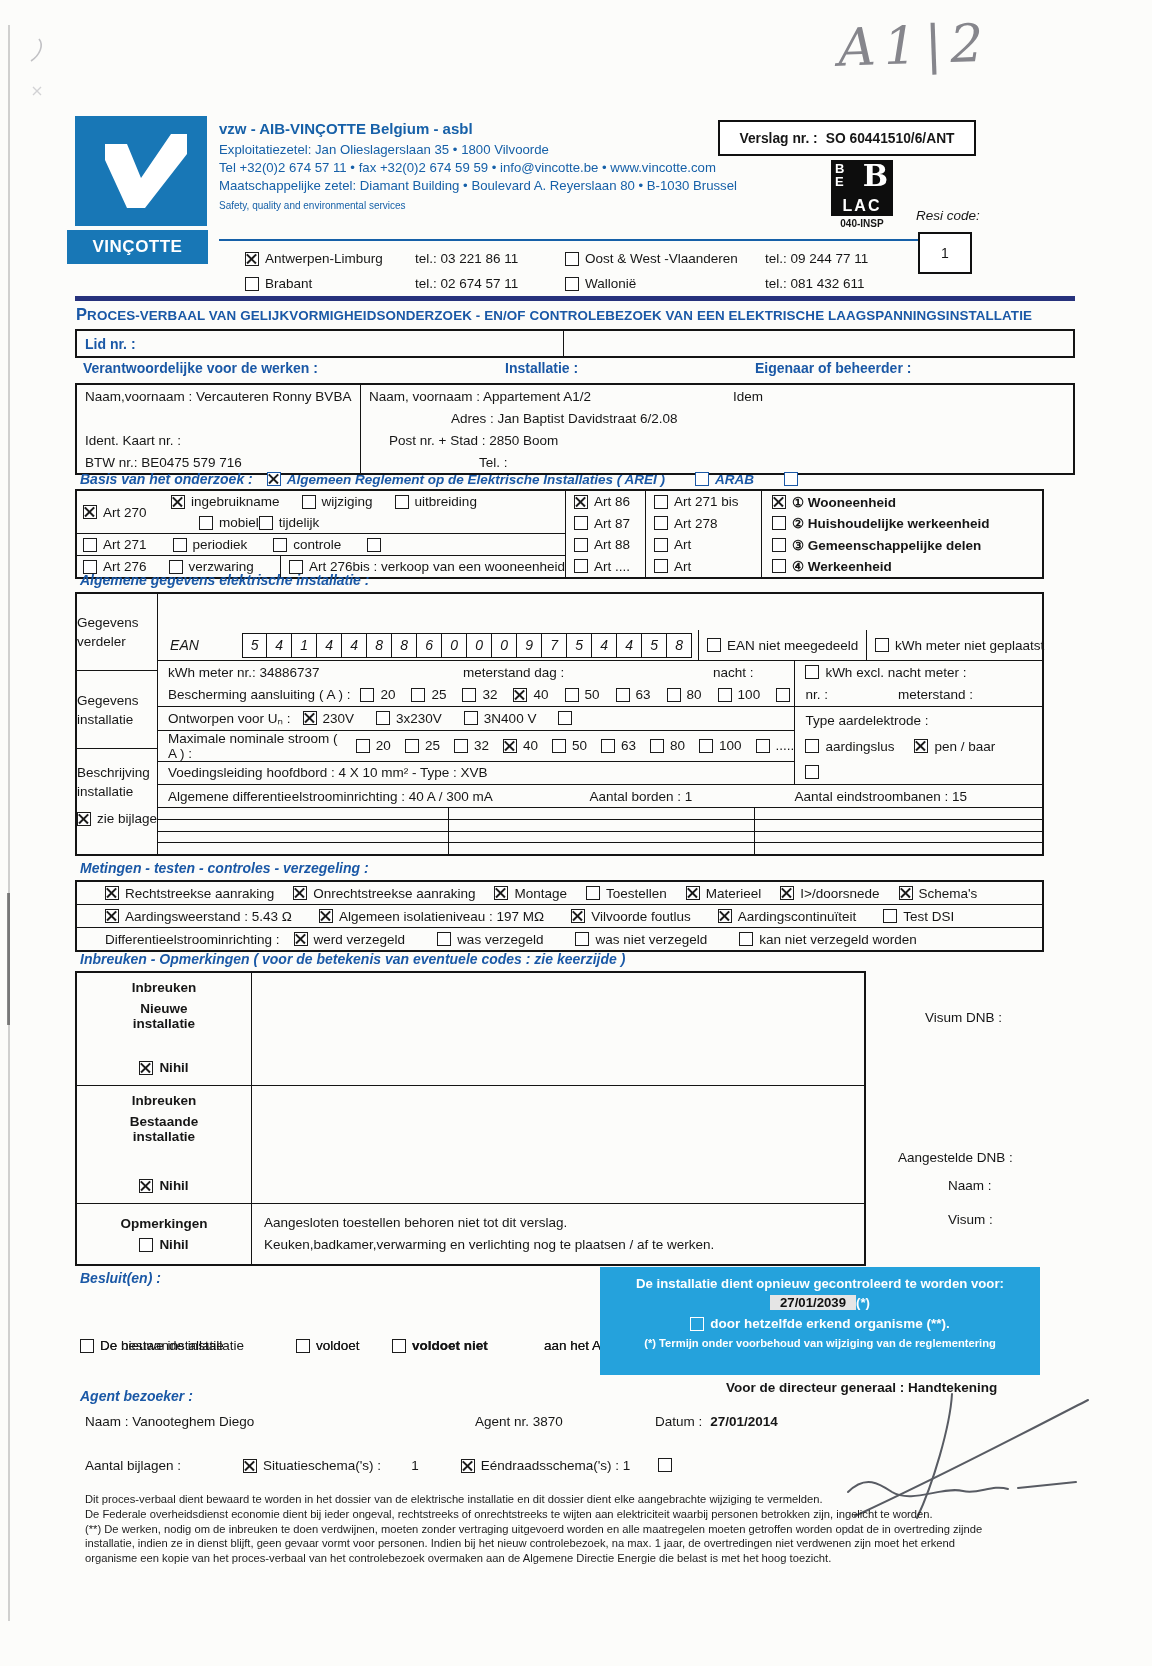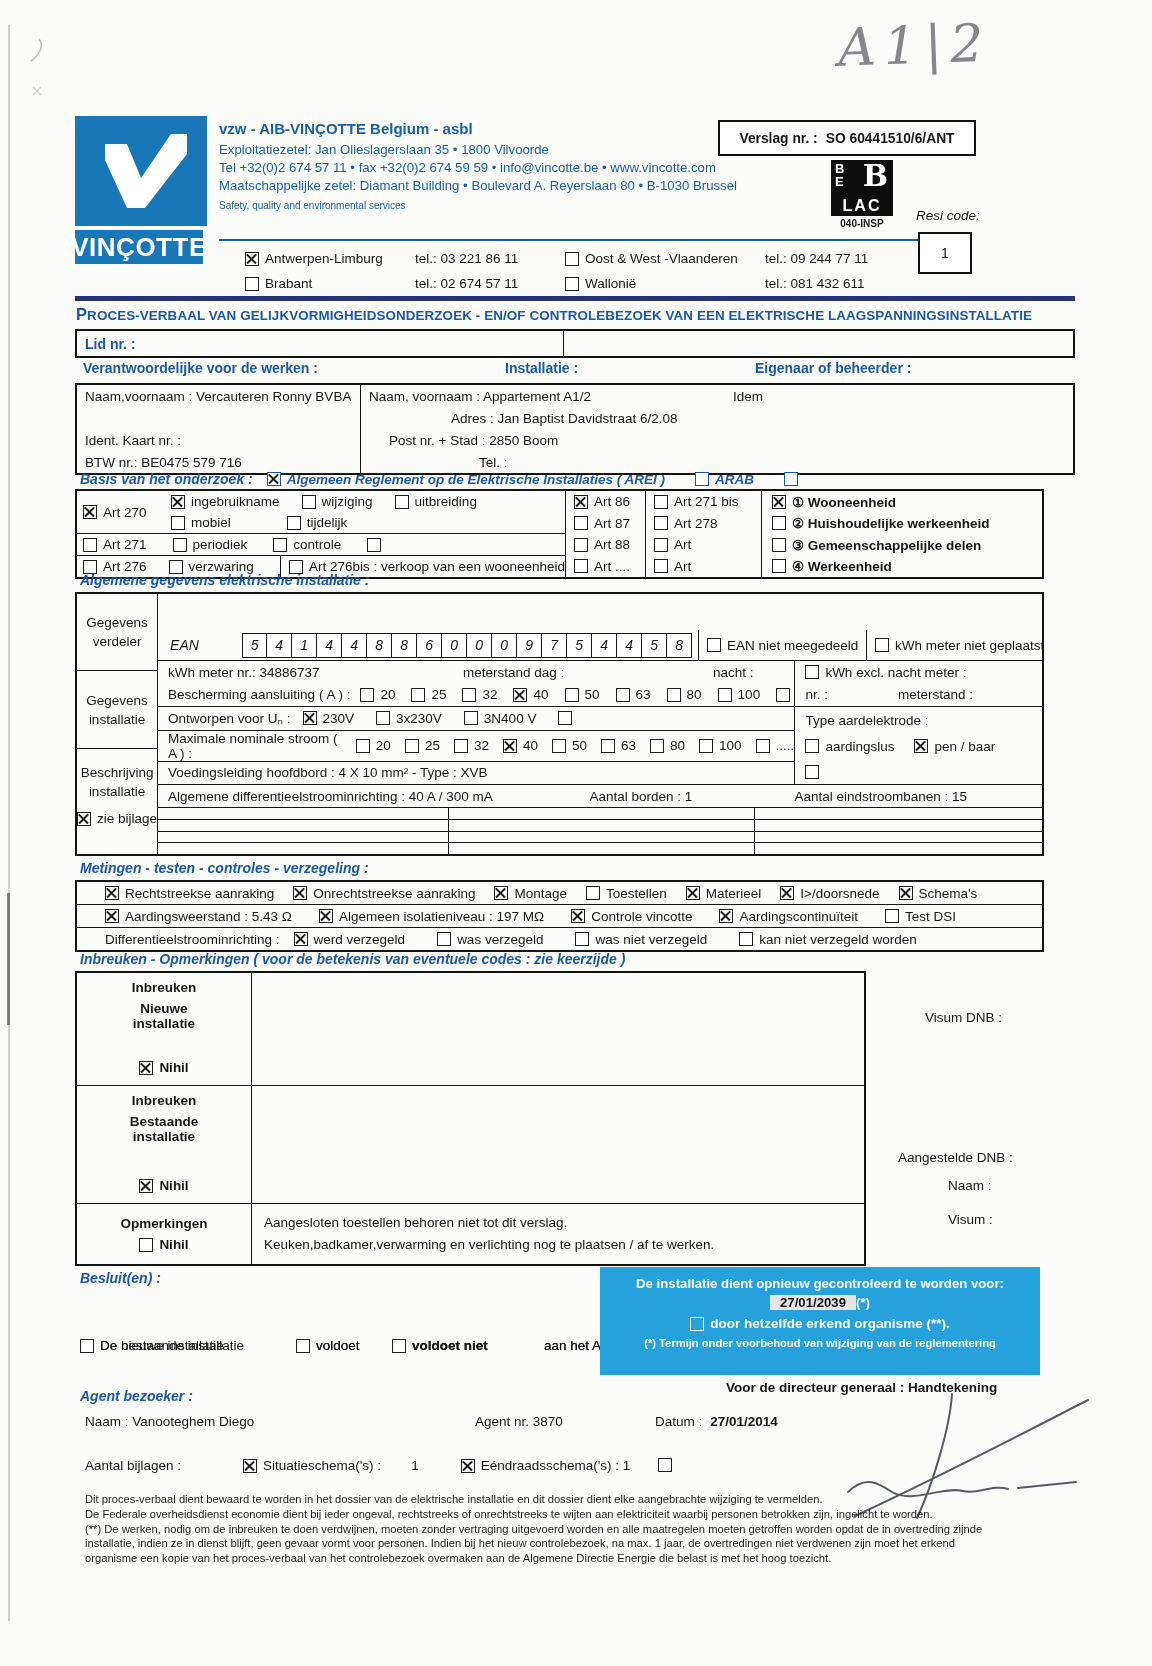--- a/index.html
+++ b/index.html
@@ -18,22 +18,22 @@
   .cb.on::before{transform:rotate(45deg);} .cb.on::after{transform:rotate(-45deg);}
   .cbl{font-size:13.5px;white-space:nowrap;}
   .cbl.bb{font-weight:bold;}
   .bluecb .cb{border-color:#1a58a6;}
   .bluecb .cbl{color:#1a58a6;font-weight:bold;font-style:italic;}
   .wcb .cb{border-color:#fff;background:transparent;}
   .wcb .cbl{color:#fff;font-weight:bold;}
   .colcbg{flex-direction:column;align-items:flex-start;justify-content:space-around;height:100%;}
   
   .logo-box{left:75px;top:116px;width:132px;height:110px;background:#1877b6;}
-  .logo-word{left:75px;top:230px;width:128px;height:34px;background:#1877b6;color:#fff;
-             display:flex;align-items:center;justify-content:center;font-weight:bold;font-size:26px;letter-spacing:.5px;}
+  .logo-word{left:67px;top:230px;width:141px;height:34px;background:#1877b6;color:#fff;
+             display:flex;align-items:center;justify-content:center;font-weight:bold;font-size:17px;letter-spacing:.5px;}
   .hinfo{left:219px;top:120px;width:560px;}
   .hinfo .org{font-size:15px;font-weight:bold;color:#1660a8;margin-bottom:4px;}
   .hinfo .al{font-size:13.2px;color:#1660a8;line-height:18px;}
   .hinfo .tag{font-size:10px;color:#1660a8;margin-top:5px;}
   .hrule{left:219px;top:239px;width:700px;height:2px;background:#1660a8;}
   .verslag{left:718px;top:120px;width:254px;height:32px;border:2.5px solid #101010;background:#fff;
            display:flex;align-items:center;justify-content:center;gap:8px;font-size:13.8px;font-weight:bold;}
   .belac{left:826px;top:160px;width:72px;text-align:center;}
   .belac .bx{width:62px;height:56px;background:#0d0d0d;margin:0 auto;color:#fff;font-weight:bold;position:relative;}
   .belac .c1{position:absolute;left:4px;top:2px;font-size:13px;line-height:13px;text-align:left;}
@@ -66,21 +66,21 @@
   .art-r1 .acell{width:88px;display:flex;align-items:center;padding-left:6px;}
   .art-lines{flex:1;display:flex;flex-direction:column;justify-content:space-around;}
   .art-r2,.art-r3{height:21px;display:flex;align-items:center;}
   .art-r2{border-bottom:1.5px solid #141414;}
   .art-c{border-right:1.5px solid #141414;padding-left:8px;box-sizing:border-box;}
   .art-c2{width:80px;} .art-c3{width:116px;} .art-c4{flex:1;border-right:none;padding-left:10px;}
   .bis{flex:1;border-left:1.5px solid #141414;display:flex;align-items:center;padding-left:8px;height:100%;}
   
   .ggtable{left:75px;top:592px;width:965px;height:260px;display:flex;}
   .glabels{width:100px;border-right:1.5px solid #141414;display:flex;flex-direction:column;}
-  .glab{display:flex;flex-direction:column;align-items:center;justify-content:center;font-size:13.5px;line-height:19px;}
+  .glab{display:flex;flex-direction:column;align-items:flex-start;justify-content:center;font-size:13.5px;line-height:19px;}
   .g1{height:76px;border-bottom:1.5px solid #141414;}
   .g2{height:77px;border-bottom:1.5px solid #141414;}
   .g3{flex:1;justify-content:flex-start;padding-top:14px;}
   .gbody{flex:1;display:flex;flex-direction:column;}
   .grp{display:flex;flex-direction:column;margin-top:36px;}
   .grpA{height:76px;border-bottom:1.5px solid #141414;}
   .grpB{height:77px;border-bottom:1.5px solid #141414;display:flex;}
   .grpC{flex:1;display:flex;flex-direction:column;}
   .ean-row{height:30px;display:flex;align-items:center;border-bottom:1.5px solid #141414;}
   .ean-lab{width:72px;padding-left:12px;font-style:italic;font-size:14px;}
@@ -271,21 +271,21 @@
               </span>
               <span class="cbi">
                 <span class="cb"></span>
                 <span class="cbl">wijziging</span>
               </span>
               <span class="cbi">
                 <span class="cb"></span>
                 <span class="cbl">uitbreiding</span>
               </span>
             </div>
-          <div class="cbg" style="gap:56px;">
+          <div class="cbg" style="margin-left:28px;">
               <span class="cbi">
                 <span class="cb"></span>
                 <span class="cbl">mobiel</span>
               </span>
               <span class="cbi">
                 <span class="cb"></span>
                 <span class="cbl">tijdelijk</span>
               </span>
             </div>
         </div>
@@ -635,21 +635,21 @@
         <span class="cbi">
           <span class="cb on"></span>
           <span class="cbl">Aardingsweerstand :  5.43 Ω</span>
         </span>
         <span class="cbi">
           <span class="cb on"></span>
           <span class="cbl">Algemeen isolatieniveau : 197 MΩ</span>
         </span>
         <span class="cbi">
           <span class="cb on"></span>
-          <span class="cbl">Controle vincotte</span>
+          <span class="cbl">Vilvoorde foutlus</span>
         </span>
         <span class="cbi">
           <span class="cb on"></span>
           <span class="cbl">Aardingscontinuïteit</span>
         </span>
         <span class="cbi">
           <span class="cb"></span>
           <span class="cbl">Test DSI</span>
         </span>
       </div>

